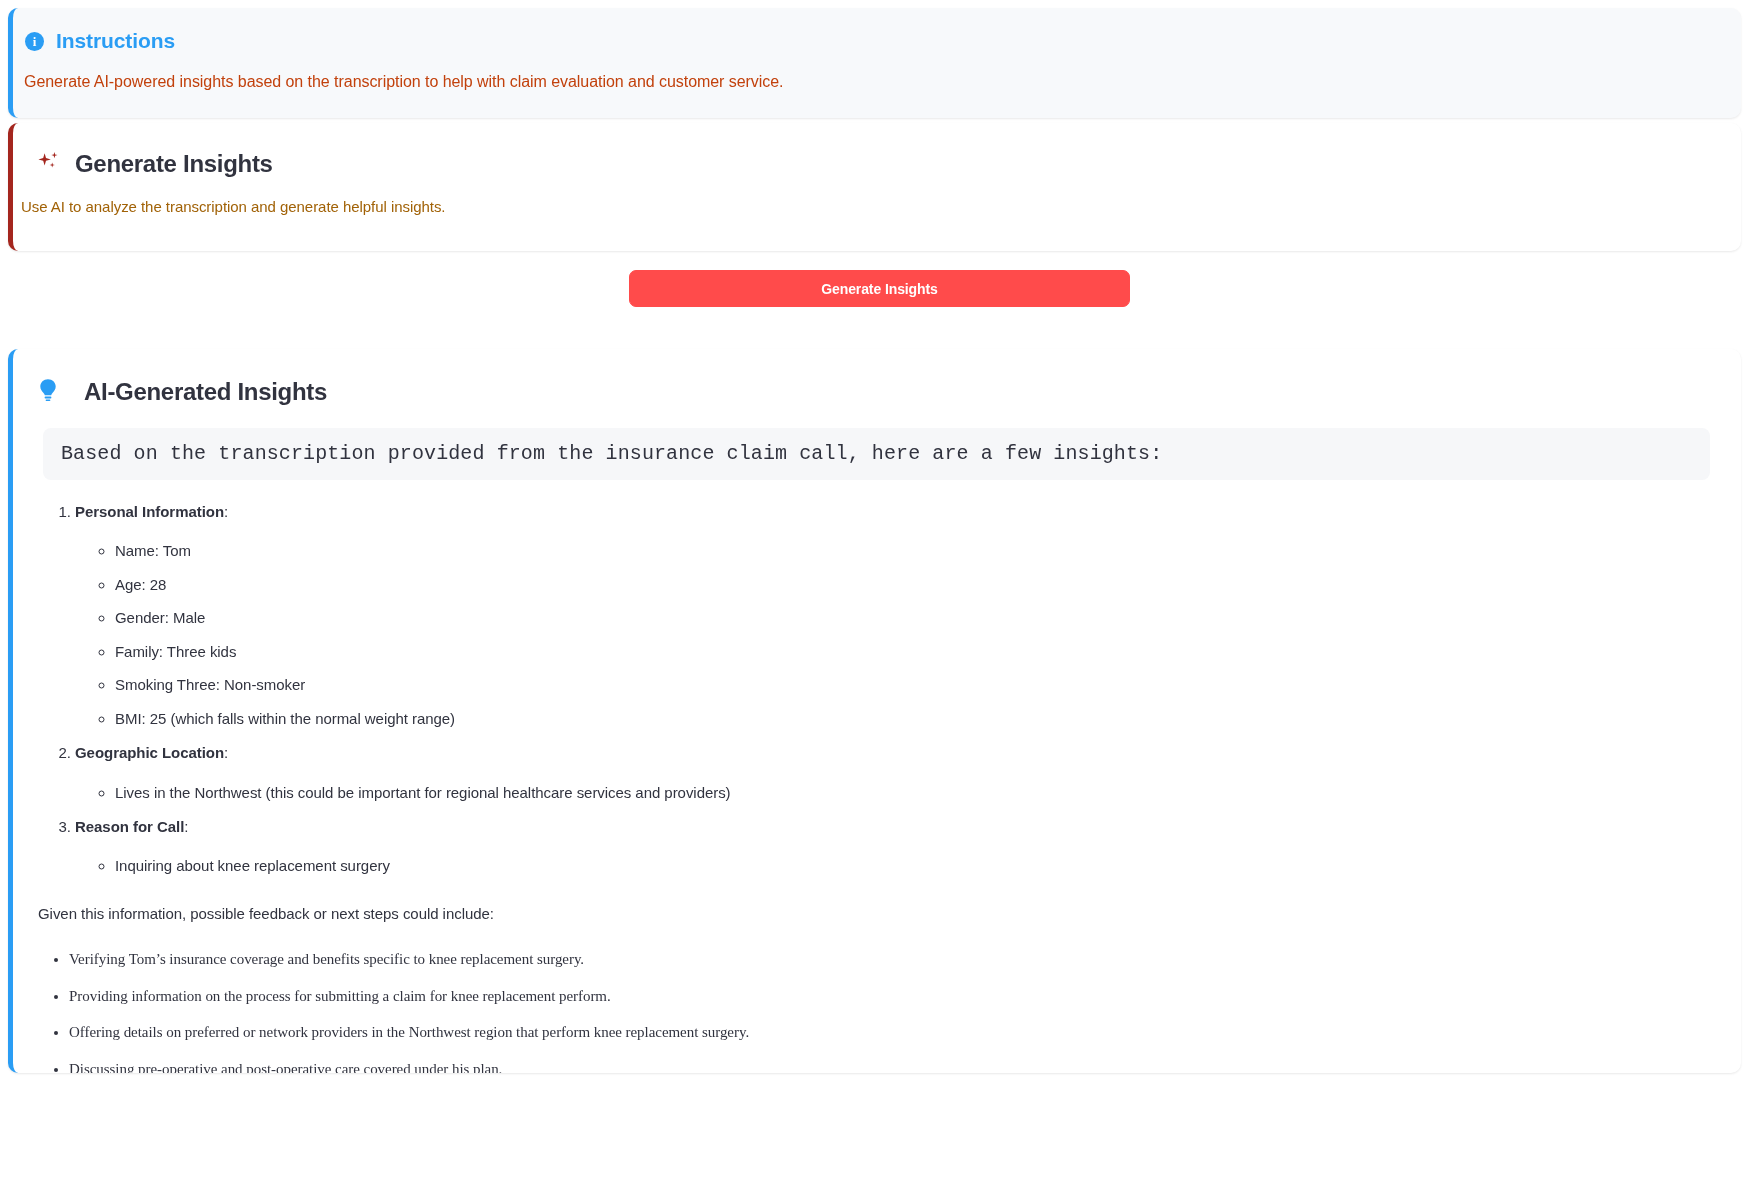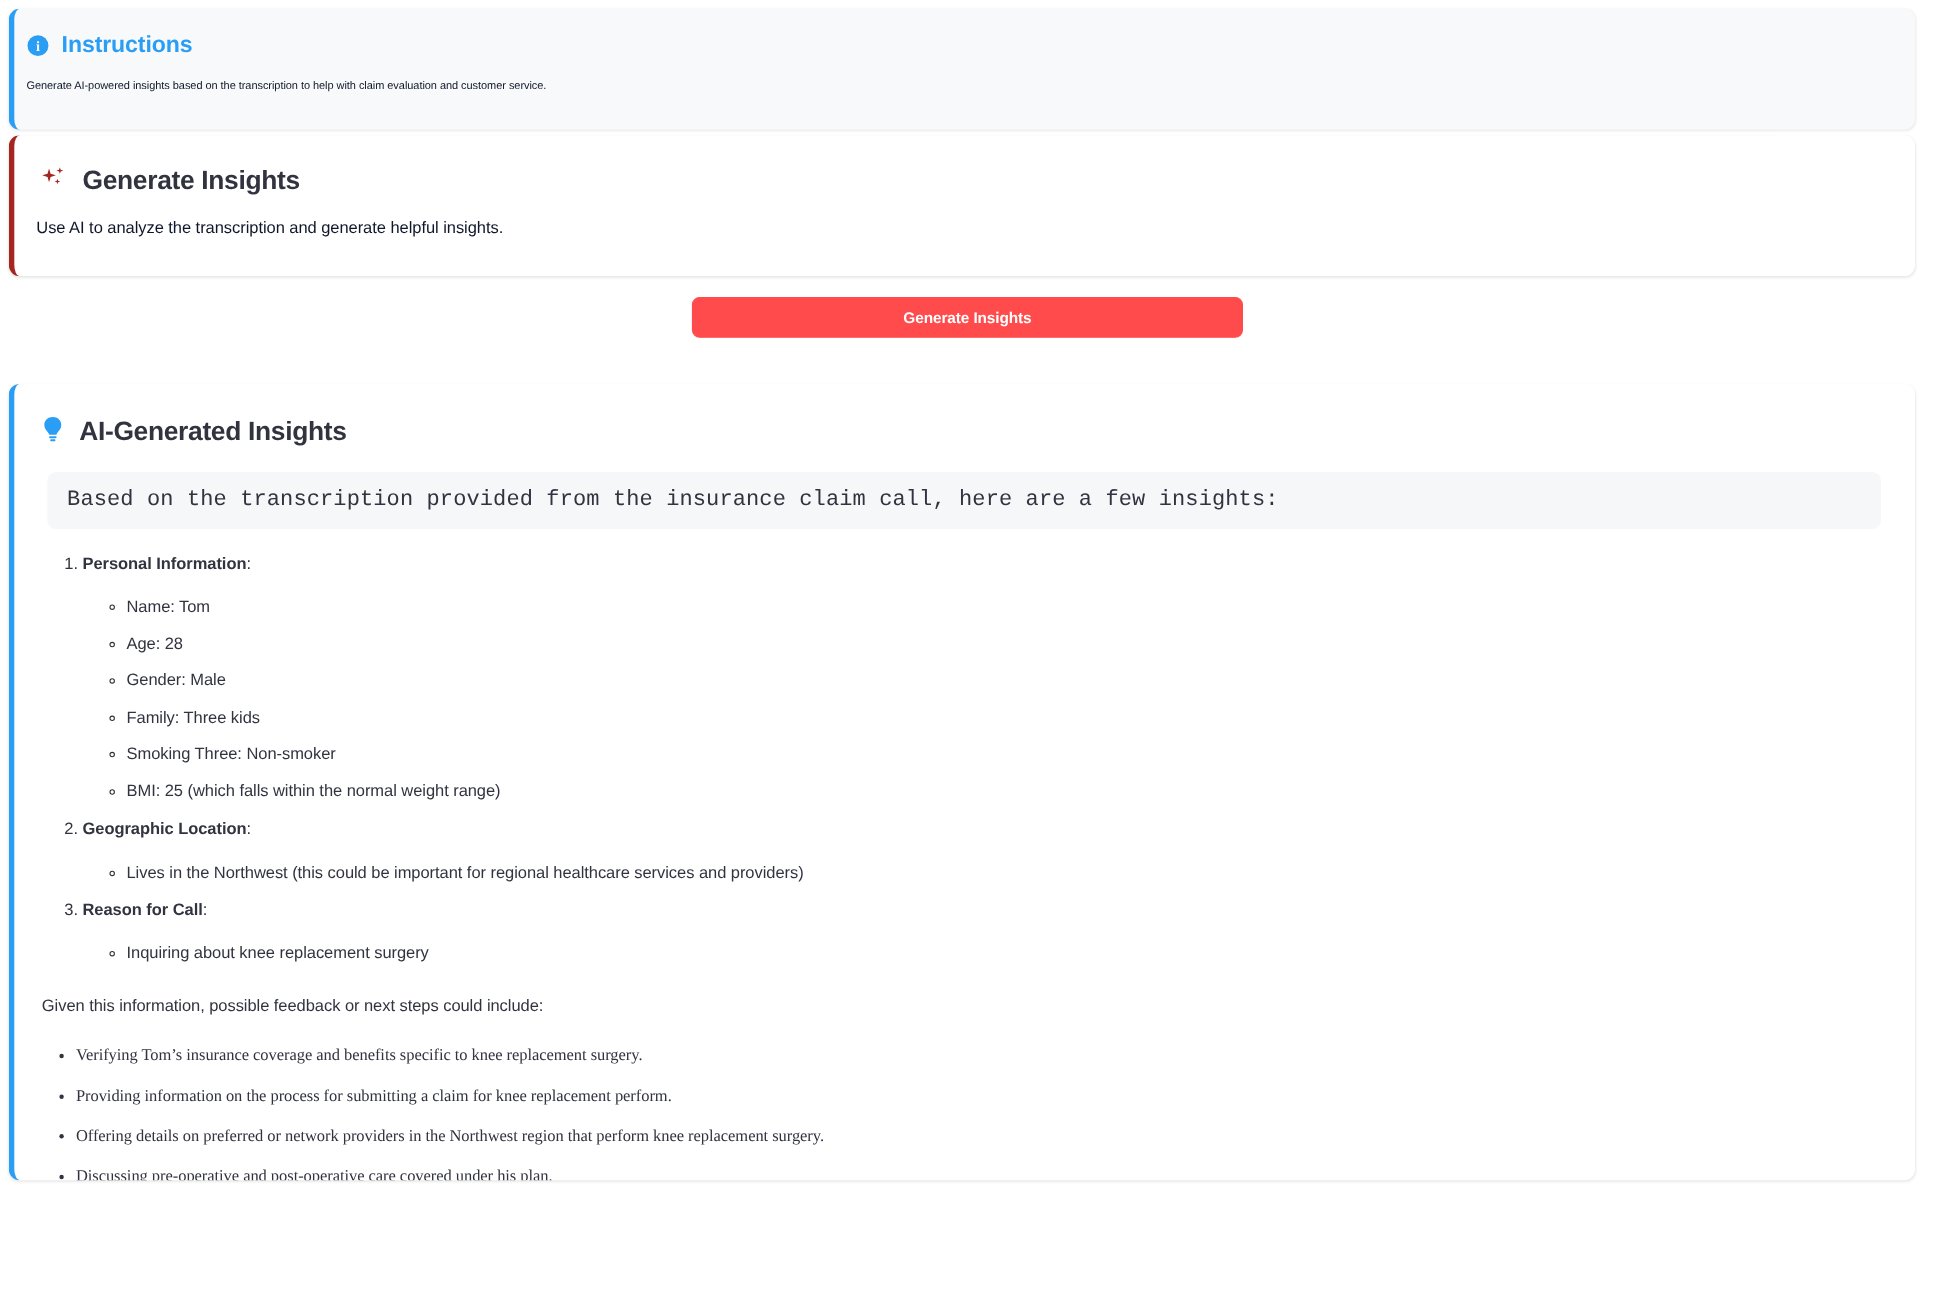--- a/index.html
+++ b/index.html
@@ -46,22 +46,22 @@
     padding: 21px 0 0 12px;
   }
   .instr-title {
     color: #2a9df4;
     font-size: 21px;
     font-weight: bold;
     letter-spacing: -0.1px;
   }
   .instr-body {
     padding: 20px 0 0 11px;
-    font-size: 10px;
-    color: #0f172a;
+    font-size: 16px;
+    color: #c2410c;
     letter-spacing: -0.05px;
   }
 
   
   .info-icon {
     width: 19px;
     height: 19px;
     border-radius: 50%;
     background: #2a9df4;
     color: #ffffff;
@@ -91,23 +91,23 @@
     gap: 13px;
     padding: 26px 0 0 23px;
   }
   .gen-title {
     font-size: 24px;
     font-weight: bold;
     color: #31333f;
     letter-spacing: -0.3px;
   }
   .gen-body {
-    padding: 19px 0 0 20px;
+    padding: 19px 0 0 8px;
     font-size: 15px;
-    color: #0f172a;
+    color: #a16207;
     letter-spacing: -0.05px;
   }
 
   
   .btn-row {
     position: absolute;
     left: 0;
     top: 270px;
     width: 1759px;
     display: flex;
@@ -138,21 +138,21 @@
     width: 1733px;
     height: 724px;
     background: #ffffff;
     border-left: 5px solid #2a9df4;
     border-radius: 10px;
     overflow: hidden;
   }
   #insights-card .card-head {
     display: flex;
     align-items: center;
-    gap: 13px;
+    gap: 25px;
     padding: 29px 0 0 24px;
   }
   .ins-title {
     font-size: 24px;
     font-weight: bold;
     color: #31333f;
     letter-spacing: -0.3px;
   }
 
   .bulb-icon { flex: 0 0 auto; }

